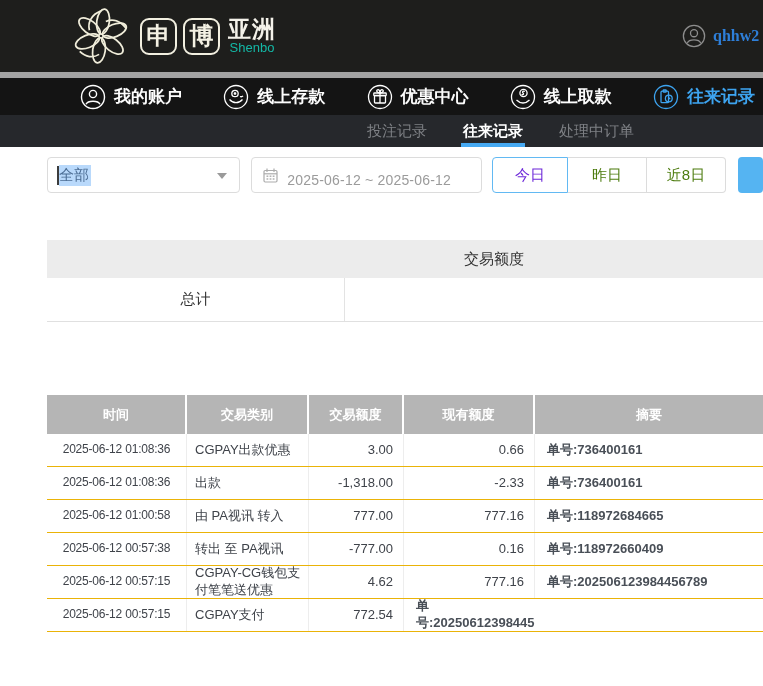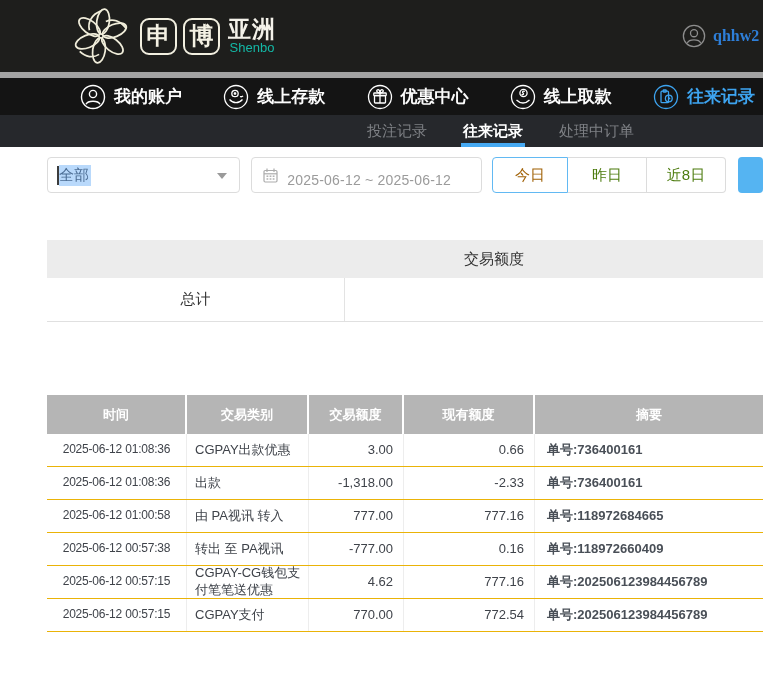--- a/index.html
+++ b/index.html
@@ -44,21 +44,21 @@
   .caret { position:absolute; right:12px; top:15px; width:0; height:0;
            border-left:5px solid transparent; border-right:5px solid transparent; border-top:6px solid #9a9a9a; }
   .datebox { width:239px; height:36px; border:1px solid #dcdcdc; border-radius:4px; margin-left:11px;
              display:flex; align-items:center; gap:8px; padding:0 10px; background:#fff; cursor:pointer; }
   .datetext { color:#9b9b9b; font-size:14px; letter-spacing:0.2px; white-space:nowrap;margin-top:9px; }
   .btn-group { display:flex; margin-left:10px; }
   .qbtn { width:79px; height:36px; background:#fff; border:1px solid #dcdcdc; border-left-width:0;
           color:#4d7c0f; font-size:15px; display:flex; align-items:center; justify-content:center; cursor:pointer; }
   .qbtn:first-child { border-left-width:1px; border-radius:4px 0 0 4px; width:76px; }
   .qbtn:last-child { border-radius:0 4px 4px 0; }
-  .qbtn.active { border:1px solid #62b9f3; color:#a16207; }
+  .qbtn.active { border:1px solid #62b9f3; color:#6d28d9; }
   .search-btn { width:26px; height:36px; margin-left:12px; background:#55b4f2; border:none; border-radius:4px; cursor:pointer; }
 
   
   .summary { width:716px; margin-bottom:73px; }
   .summary-head { display:grid; grid-template-columns:298px 298px 1fr; height:38px; background:#ececec; }
   .summary-head .cell { display:flex; align-items:center; justify-content:center; color:#333; font-size:15px; }
   .summary-row { display:grid; grid-template-columns:298px 298px 1fr; height:44px; border-bottom:1px solid #e0e0e0; }
   .summary-row .cell { display:flex; align-items:center; justify-content:center; color:#333; font-size:15px;
                        border-right:1px solid #e3e3e3; }
   .summary-row .cell:last-child { border-right:none; }
@@ -287,20 +287,19 @@
       <div class="tx-row">
         <div class="cell c-time">2025-06-12 00:57:15</div>
         <div class="cell c-type">CGPAY-CG钱包支付笔笔送优惠</div>
         <div class="cell c-amount">4.62</div>
         <div class="cell c-balance">777.16</div>
         <div class="cell c-summary">单号:202506123984456789</div>
       </div>
       <div class="tx-row">
         <div class="cell c-time">2025-06-12 00:57:15</div>
         <div class="cell c-type">CGPAY支付</div>
-        <div class="cell c-amount">770.00</div>
         <div class="cell c-balance">772.54</div>
         <div class="cell c-summary">单号:202506123984456789</div>
       </div>
     </div>
 
   </div>
 </div>
 
 </body></html>

